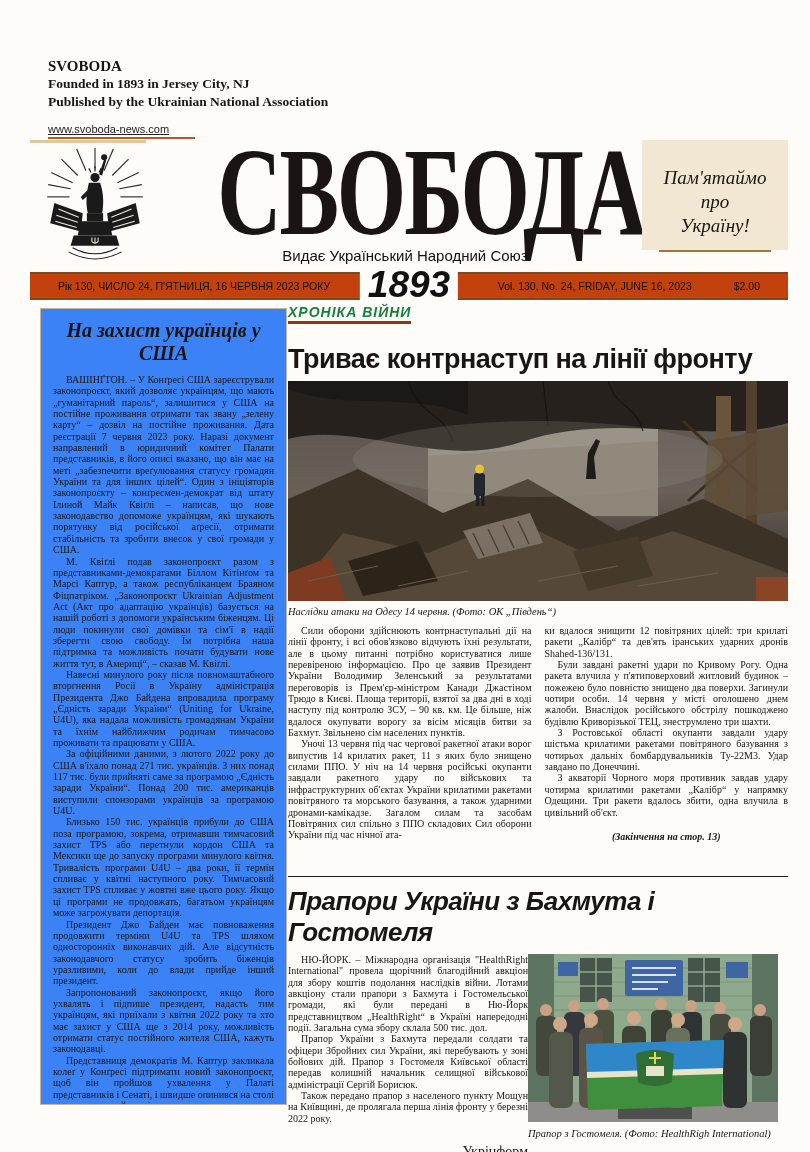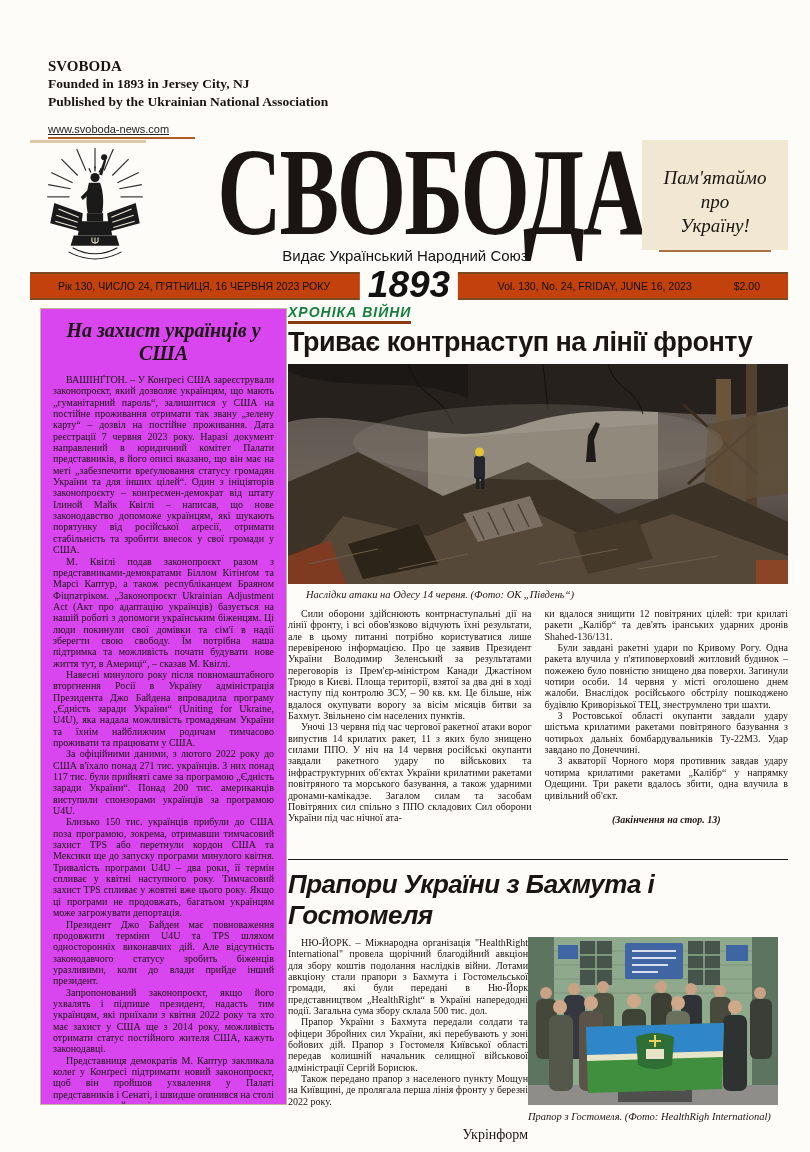--- a/index.html
+++ b/index.html
@@ -19,31 +19,31 @@
   .motto-underline { margin:12px auto 0; width:112px; border-bottom:2px solid #a8713e; }
   .masthead-subtitle { position:absolute; left:0; right:0; top:247px; text-align:center; font-family:"Liberation Sans",sans-serif; font-size:15px; color:#111; }
 
   
   .datebar { position:absolute; left:30px; right:22px; top:272px; height:28px; background:#c2410c; border-top:2px solid #7b4a1e; border-bottom:2px solid #7b4a1e; display:flex; align-items:center; font-family:"Liberation Sans",sans-serif; font-size:10.5px; padding:0 28px; color:#111; }
   .datebar .spacer { flex:1; }
   .price { margin-left:42px; }
   .year-script { position:absolute; left:50%; top:-11px; transform:translateX(-50%); font-style:italic; font-weight:bold; font-size:37px; background:#fdfcf8; padding:0 8px; line-height:44px; }
 
   
-  .left-box { position:absolute; left:40px; top:308px; width:247px; height:797px; background:#d946ef; border:1px solid #c4b696; padding:9px 12px; overflow:hidden; }
+  .left-box { position:absolute; left:40px; top:308px; width:247px; height:797px; background:#3b82f6; border:1px solid #c4b696; padding:9px 12px; overflow:hidden; }
   .left-title { text-align:center; font-weight:bold; font-style:italic; font-size:20px; margin:1px 0 9px; }
   .bodytext p { font-size:10px; line-height:11.35px; text-align:justify; text-indent:13px; }
   .byline { text-align:right; font-weight:normal; font-size:14px; margin-top:20px; }
 
   
   .main-col { position:absolute; left:288px; top:303px; width:500px; }
   .kicker { display:inline-block; font-family:"Liberation Sans",sans-serif; font-weight:bold; font-style:italic; font-size:14px; letter-spacing:1px; color:#15803d; border-bottom:3px solid #8a3a0e; padding-bottom:1px; }
-  .headline1 { font-family:"Liberation Sans",sans-serif; font-weight:bold; font-size:27px; letter-spacing:-0.5px; margin-top:3px; }
+  .headline1 { font-family:"Liberation Sans",sans-serif; font-weight:bold; font-size:27px; letter-spacing:-0.5px; margin-top:20px; }
   .photo1 { margin-top:6px; width:500px; height:220px; display:block; }
-  .caption { font-style:italic; font-size:10.5px; margin-top:5px;padding-left:18px; }
+  .caption { font-style:italic; font-size:10.5px; margin-top:5px; }
   .war-cols { display:flex; gap:13px; margin-top:8px; }
   .war-col { width:243.5px; height:246px; overflow:hidden; }
   .no-first-indent p:first-child { text-indent:0; }
   .continuation { text-align:center; font-weight:bold; font-style:italic; font-size:10px; margin-top:13px; }
   .divider { border-top:1.5px solid #1a1a1a; margin-top:5px; }
   .headline2 { font-family:"Liberation Sans",sans-serif; font-weight:bold; font-style:italic; font-size:26px; letter-spacing:-0.5px; margin:9px 0 6px; }
   .flags-row { display:flex; gap:0; }
   .flags-text { width:240px; }
   .flags-photo-col { width:250px; }
   .photo2 { width:250px; height:168px; display:block; }

